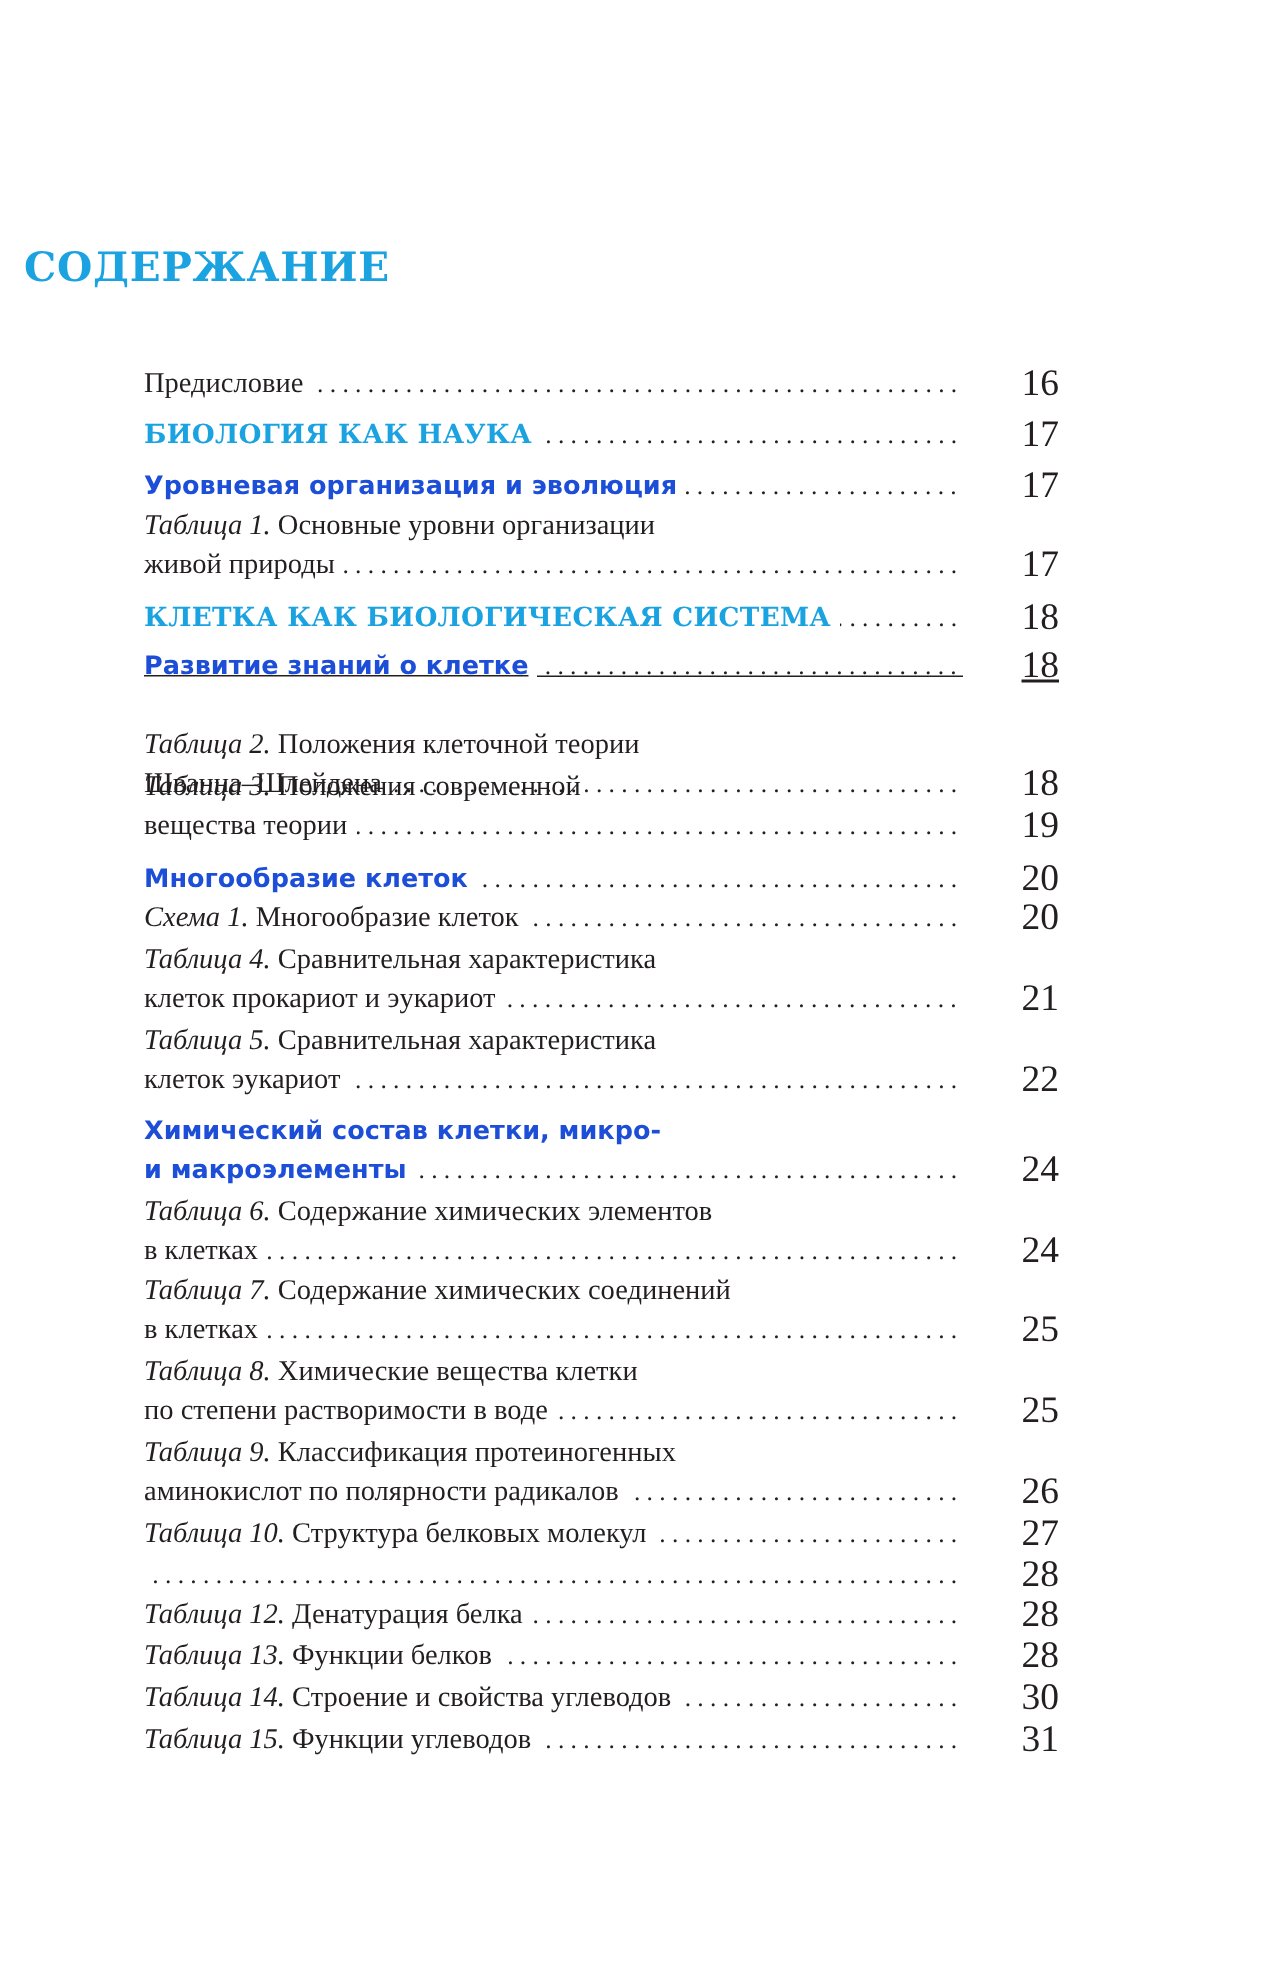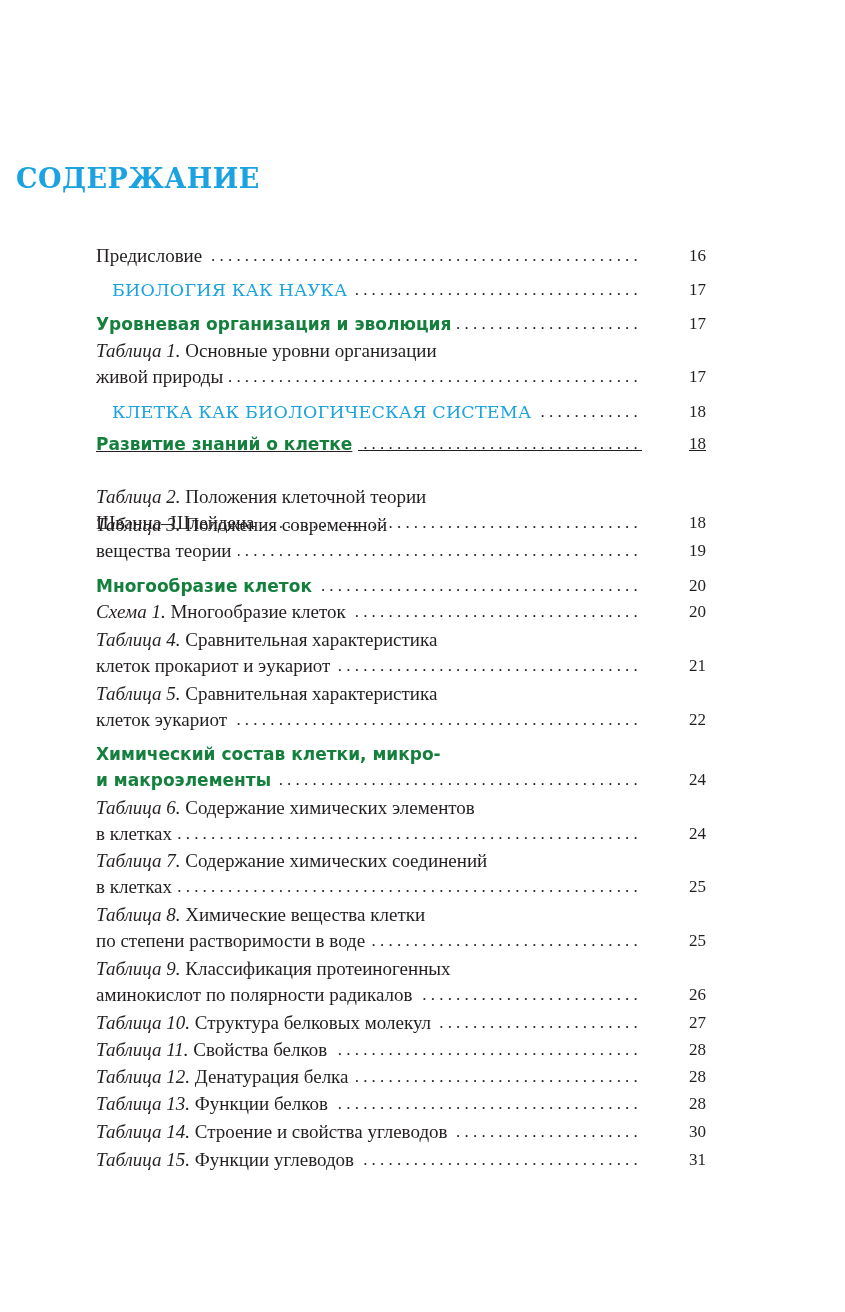--- a/index.html
+++ b/index.html
@@ -7,24 +7,24 @@
          font-family:"Liberation Serif","DejaVu Serif",serif; color:#231f20; }
   .title { position:absolute; top:163px; left:16px; width:836px; text-align:left;
            font-family:"DejaVu Serif","Liberation Serif",serif; font-weight:bold;
            font-size:27px; color:#1aa3e0; letter-spacing:0.5px; }
   .toc { position:absolute; left:96px; top:0; width:610px; }
   .entry { position:absolute; left:0; width:610px; font-size:19px; line-height:26px; }
   .line { display:flex; align-items:center; height:26px; white-space:nowrap; }
   .txt { flex:0 0 auto; }
   .lead { flex:1 1 auto; overflow:hidden; white-space:nowrap; margin-left:6px; margin-right:34px;
           letter-spacing:4.2px; font-size:17px; color:#231f20; text-align:right; direction:rtl; }
-  .num { flex:0 0 auto; width:30px; text-align:right; font-size:17px; }
+  .num { flex:0 0 auto; width:30px; text-align:right; font-size:25px; }
   .it { font-style:italic; }
-  .head-caps { color:#1aa3e0; font-weight:normal; font-family:"DejaVu Serif","Liberation Serif",serif; font-size:17.5px; letter-spacing:0.2px;margin-left:16px; }
-  .head-sub { color:#15803d; font-weight:bold; font-family:"DejaVu Sans","Liberation Sans",sans-serif; font-size:17px; }
+  .head-caps { color:#1aa3e0; font-weight:bold; font-family:"DejaVu Serif","Liberation Serif",serif; font-size:17.5px; letter-spacing:0.2px; }
+  .head-sub { color:#1d4ed8; font-weight:bold; font-family:"DejaVu Sans","Liberation Sans",sans-serif; font-size:17px; }
 </style>
 </head>
 <body>
 
 <div class="title">СОДЕРЖАНИЕ</div>
 <div class="toc" id="toc">
     <div class="entry" style="top: 243px;">
       <div class="line">
         <span class="txt">Предисловие</span>
         <span class="lead">..................................................................</span>
@@ -175,21 +175,20 @@
     </div>
     <div class="entry" style="top: 1010px;">
       <div class="line">
         <span class="txt"><span class="it">Таблица 10. </span>Структура белковых молекул</span>
         <span class="lead">..................................................................</span>
         <span class="num">27</span>
       </div>
     </div>
     <div class="entry" style="top: 1037px;">
       <div class="line">
-        <span class="txt"><span class="it">Таблица 11. </span>Свойства белков</span>
         <span class="lead">..................................................................</span>
         <span class="num">28</span>
       </div>
     </div>
     <div class="entry" style="top: 1064px;">
       <div class="line">
         <span class="txt"><span class="it">Таблица 12. </span>Денатурация белка</span>
         <span class="lead">..................................................................</span>
         <span class="num">28</span>
       </div>

